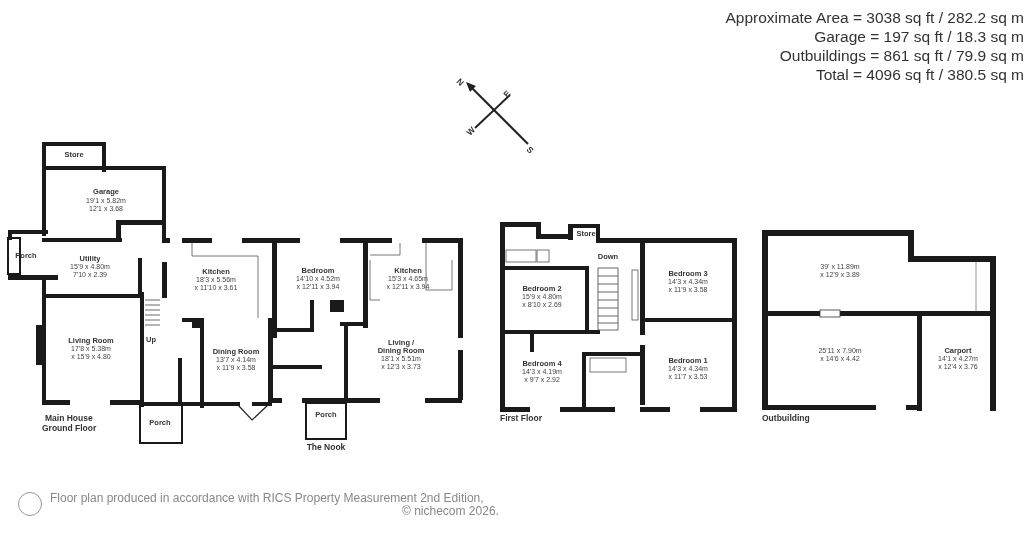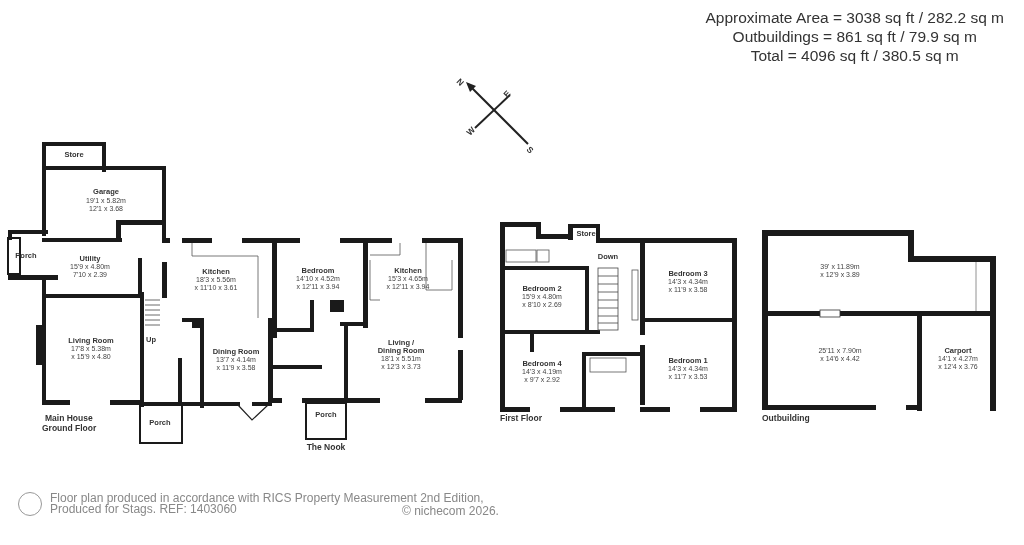--- a/index.html
+++ b/index.html
@@ -1,33 +1,34 @@
 <!DOCTYPE html>
 <html><head>
 <meta charset="utf-8">
 <style>
   html,body{margin:0;padding:0;background:#fff;}
   body{width:1024px;height:545px;position:relative;overflow:hidden;font-family:"Liberation Sans",sans-serif;color:#222;}
-  .areas{position:absolute;right:20px;top:8px;text-align:center;color:#333;}
+  .areas{position:absolute;right:0;top:8px;text-align:right;color:#333;}
   .areas .l{font-size:15.5px;line-height:19px;}
   .areas .s{font-size:10px;margin-top:6px;color:#333;}
   svg{position:absolute;left:0;top:0;}
   .w{fill:#1a1a1a;}
   .rl{font-family:"Liberation Sans",sans-serif;font-size:7.5px;font-weight:bold;fill:#333;text-anchor:middle;}
   .rd{font-family:"Liberation Sans",sans-serif;font-size:7px;fill:#444;text-anchor:middle;}
   .fl{font-family:"Liberation Sans",sans-serif;font-size:8.5px;font-weight:bold;fill:#333;}
   .foot{position:absolute;left:50px;top:493px;font-size:12px;line-height:11px;color:#888;}
   .foot-icon{position:absolute;left:18px;top:492px;width:22px;height:22px;border:1px solid #999;border-radius:50%;}
   .copy{position:absolute;left:402px;top:504px;font-size:12px;color:#888;}
 </style>
 </head>
 <body>
 
 <div class="areas">
   <div class="l">Approximate Area = 3038 sq ft / 282.2 sq m</div>
+  <div class="l">Garage = 197 sq ft / 18.3 sq m</div>
   <div class="l">Outbuildings = 861 sq ft / 79.9 sq m</div>
   <div class="l">Total = 4096 sq ft / 380.5 sq m</div>
 </div>
 
 <svg width="1024" height="545" viewBox="0 0 1024 545">
 
   <g stroke="#222" stroke-width="2" fill="none">
     <line x1="468" y1="84" x2="528" y2="144"></line>
     <line x1="475" y1="128" x2="510" y2="95"></line>
     <polygon points="466,82 476,86 470,92" fill="#222" stroke="none"></polygon>
@@ -252,15 +253,14 @@
   <text x="45" y="421" class="fl">Main House</text>
   <text x="42" y="431" class="fl">Ground Floor</text>
   <text x="326" y="450" class="fl" text-anchor="middle">The Nook</text>
   <text x="500" y="421" class="fl">First Floor</text>
   <text x="762" y="421" class="fl">Outbuilding</text>
 </svg>
 
 <div class="foot-icon"></div>
 <div class="foot">
   <div>Floor plan produced in accordance with RICS Property Measurement 2nd Edition,</div>
-  <div>Produced for Stags.   REF: 1403060</div>
 </div>
 <div class="copy">© nichecom 2026.</div>
 
 </body></html>

